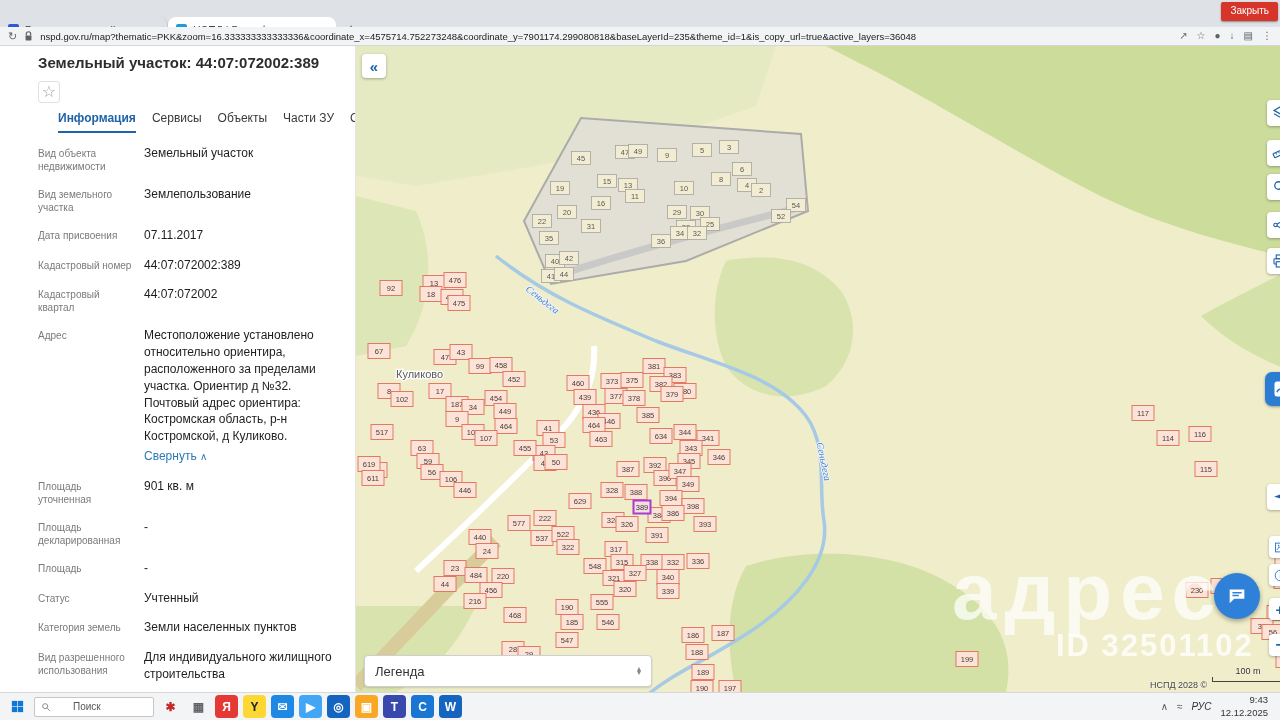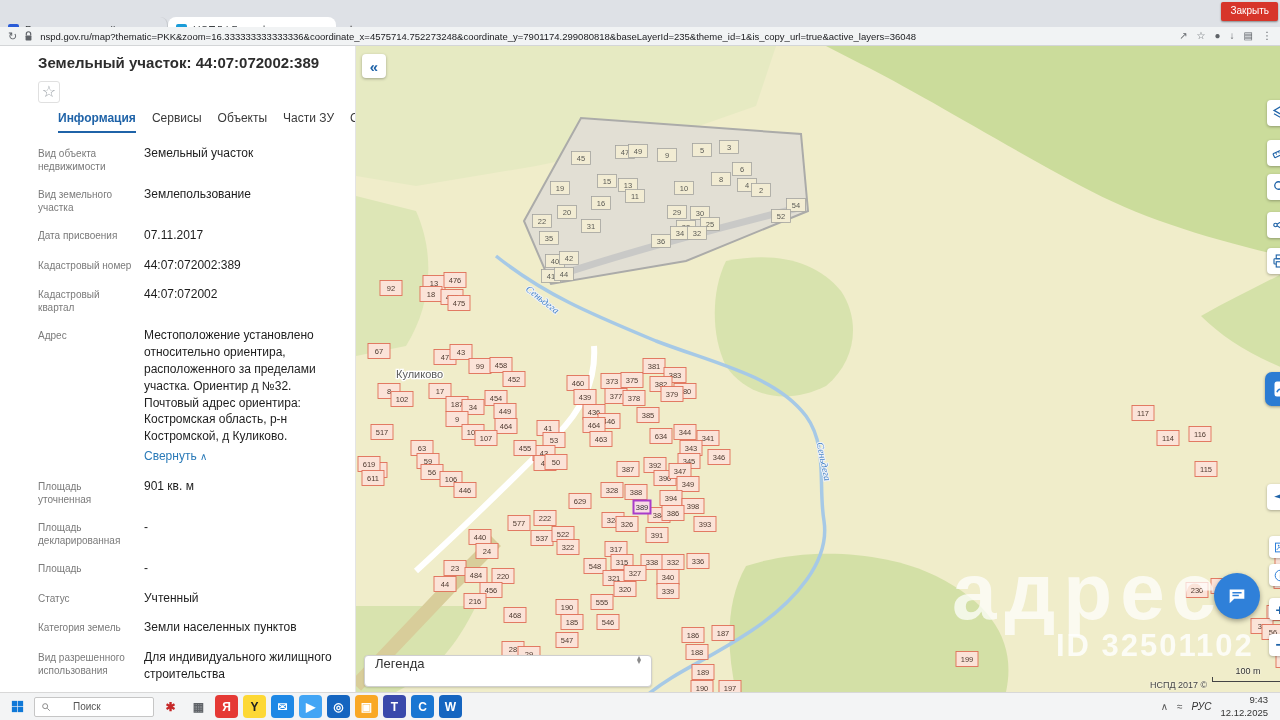--- a/index.html
+++ b/index.html
@@ -52,21 +52,21 @@
   .ctrl{position:absolute;background:#fff;border-radius:4px;box-shadow:0 1px 3px rgba(0,0,0,.3);display:flex;align-items:center;justify-content:center;}
   .collapse-btn{left:6px;top:8px;width:24px;height:24px;color:#1f63a8;font-size:15px;font-weight:700;}
   .login-bar{left:746px;top:12px;width:192px;height:28px;justify-content:flex-end;padding-right:10px;box-sizing:border-box;gap:6px;color:#1f63a8;font-size:13px;}
   .tool{width:26px;height:26px;}
   .tool svg{display:block;}
   .small-tool{width:22px;height:22px;}
   .draw-widget{position:absolute;right:5px;top:326px;width:34px;height:34px;background:#2b7cd3;border-radius:7px;box-shadow:0 1px 3px rgba(0,0,0,.35);display:flex;align-items:center;justify-content:center;}
   .chat-fab{position:absolute;left:858px;top:527px;width:46px;height:46px;border-radius:50%;background:#2f80d9;box-shadow:0 2px 5px rgba(0,0,0,.35);display:flex;align-items:center;justify-content:center;}
   .zoomin{right:13px;top:552px;width:22px;height:22px;color:#1f63a8;font-size:15px;font-weight:700;}
   .zoomout{right:13px;top:588px;width:22px;height:22px;color:#1f63a8;font-size:16px;font-weight:700;}
-  .legend{position:absolute;left:8px;top:609px;width:288px;height:32px;background:#fff;border:1px solid #cfcfcf;border-radius:4px;display:flex;align-items:flex-start;padding:0 10px;box-sizing:border-box;font-size:13px;color:#333;box-shadow:0 1px 2px rgba(0,0,0,.15);}
+  .legend{position:absolute;left:8px;top:609px;width:288px;height:32px;background:#fff;border:1px solid #cfcfcf;border-radius:4px;display:flex;align-items:center;padding:0 10px;box-sizing:border-box;font-size:13px;color:#333;box-shadow:0 1px 2px rgba(0,0,0,.15);}
   .legend .arrows{margin-left:auto;display:flex;flex-direction:column;line-height:.55;color:#8a8a8a;font-size:8px;}
   .watermark{position:absolute;left:596px;top:500px;font-size:80px;font-weight:700;letter-spacing:8px;color:rgba(255,255,255,.72);pointer-events:none;}
   .watermark-id{position:absolute;left:700px;top:582px;font-size:31px;font-weight:700;letter-spacing:2px;color:rgba(255,255,255,.8);pointer-events:none;}
   .attribution{position:absolute;left:794px;top:634px;font-size:9px;color:#444;text-shadow:0 0 2px #fff;}
   .scalebar{position:absolute;left:856px;top:620px;width:72px;text-align:center;font-size:9px;color:#333;text-shadow:0 0 2px #fff;}
   .scalebar .bar{height:4px;border-left:1.5px solid #444;border-right:1.5px solid #444;border-bottom:1.5px solid #444;margin-top:1px;}
 
   
   .taskbar{position:absolute;bottom:0;left:0;right:0;height:28px;background:#f3f4f5;border-top:1px solid #d8d8d8;display:flex;align-items:center;padding:0 6px;gap:5px;box-sizing:border-box;}
   .search{width:120px;height:20px;background:#fff;border:1px solid #c6c6c6;border-radius:2px;display:flex;align-items:center;gap:22px;padding:0 6px;font-size:10px;color:#555;box-sizing:border-box;}
@@ -952,21 +952,21 @@
       <div class="ctrl zoomout">−</div>
 
       <div class="legend">
         <span>Легенда</span>
         <span class="arrows">
             <span>▴</span>
             <span>▾</span>
           </span>
       </div>
 
-      <div class="attribution">НСПД 2017 ©</div>
+      <div class="attribution">НСПД 2028 ©</div>
       <div class="scalebar">
         <div>100 m</div>
         <div class="bar"></div>
       </div>
     </div>
   </div>
 
   <div class="taskbar">
     <div class="tb-icon">
       <svg width="15" height="15" viewBox="0 0 24 24">

